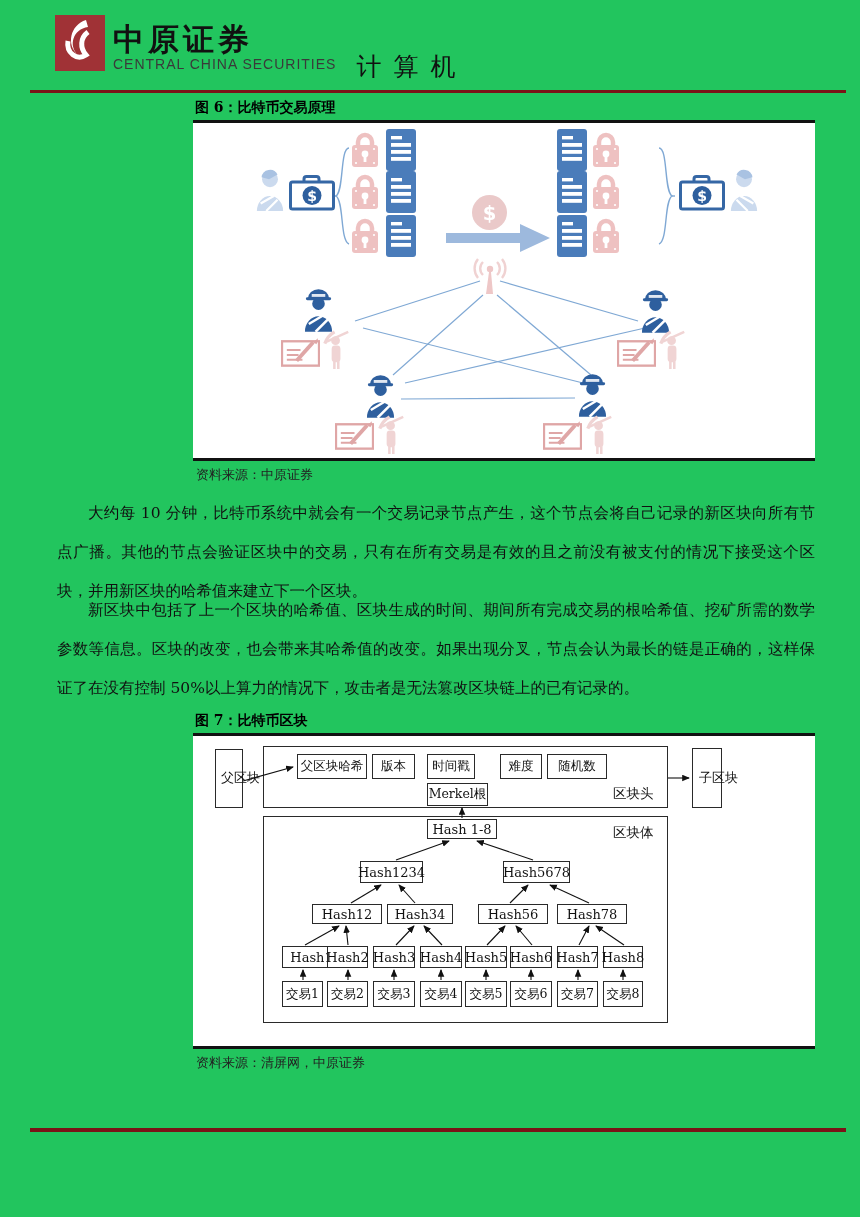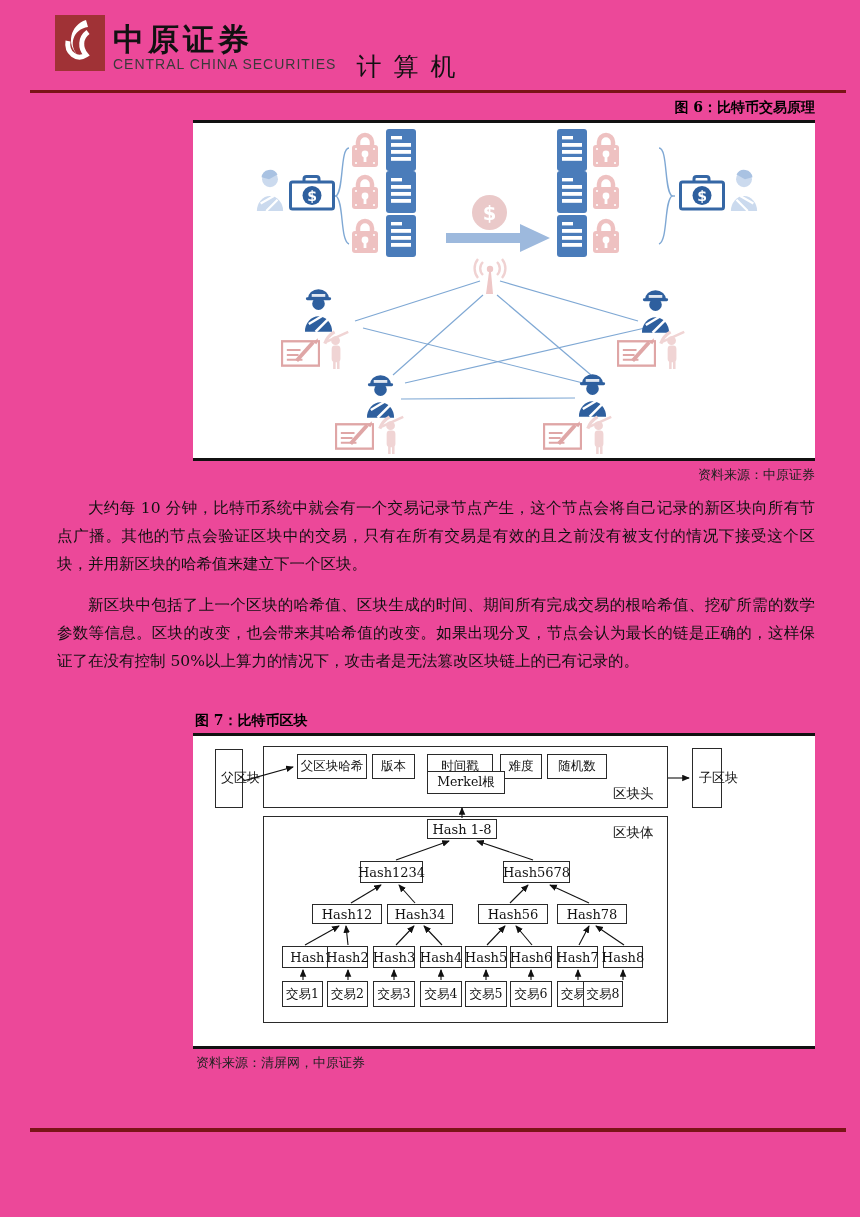--- a/index.html
+++ b/index.html
@@ -1,35 +1,35 @@
 <!DOCTYPE html>
 <html><head>
 <meta charset="utf-8">
 <style>
   html,body{margin:0;padding:0;background:#e8e8e8;}
-  .page{position:relative;width:860px;height:1217px;background:#ec4899;overflow:hidden;
+  .page{position:relative;width:860px;height:1217px;background:#22c55e;overflow:hidden;
         font-family:"DejaVu Serif","Liberation Serif",serif;color:#1a1a1a;}
   
   .hdr{position:absolute;top:14px;left:55px;display:flex;align-items:flex-start;}
   .logo{width:50px;height:58px;display:block;}
   .brand{margin-left:8px;display:flex;flex-direction:column;}
   .brand-cn{font-size:31px;font-weight:bold;letter-spacing:4px;line-height:1.1;margin-top:8px;color:#111;}
   .brand-en{font-size:14px;font-weight:normal;letter-spacing:1px;color:#3a3a3a;
             font-family:"Liberation Sans","DejaVu Sans",sans-serif;}
   .section-cn{margin-left:20px;margin-top:36px;font-size:25px;letter-spacing:12px;color:#111;}
   .rule-red{position:absolute;left:30px;width:816px;height:4px;background:#7a1417;}
   .rule-red.top{top:90px;height:3px;}
   .rule-red.bottom{top:1128px;}
   
   .figure{position:absolute;left:193px;width:622px;}
   .fig-title{font-size:14px;font-weight:bold;color:#000;padding:1px 0 3px 2px;}
   .bar-black{height:3px;background:#111;}
   .fig-source{font-size:13px;color:#222;padding:5px 0 0 3px;}
   
-  .para{position:absolute;left:57px;width:758px;font-size:15.5px;line-height:28px;
+  .para{position:absolute;left:57px;width:758px;font-size:15.5px;line-height:39px;
         text-align:justify;text-indent:2em;color:#111;}
   
   .f6canvas{position:relative;width:622px;height:335px;background:#fff;overflow:hidden;}
   .ic{position:absolute;}
   .meshsvg{position:absolute;left:0;top:0;}
   
   .f7canvas{position:relative;width:622px;height:310px;background:#fff;overflow:hidden;}
   .bx{position:absolute;border:1px solid #2a2a2a;background:#fff;display:flex;
       align-items:center;justify-content:center;font-size:12.5px;color:#111;
       box-sizing:border-box;white-space:nowrap;}
@@ -122,21 +122,21 @@
       <path d="M33,17 C25,23 25,33 31,40 C22,46 11,38 13,26" fill="none" stroke="#fff" stroke-width="5"></path>
     </svg>
     <div class="brand">
       <div class="brand-cn">中原证券</div>
       <div class="brand-en">CENTRAL CHINA SECURITIES</div>
     </div>
     <div class="section-cn">计算机</div>
   </div>
   <div class="rule-red top"></div>
 
-  <div class="figure" style="top:98px;text-align:right;">
+  <div class="figure" style="top:98px;">
     <div class="fig-title">图 6：比特币交易原理</div>
     <div class="bar-black"></div>
 
     <div class="f6canvas">
 
       <svg class="meshsvg" width="622" height="335">
         <g stroke="#7fa8d4" stroke-width="1.2">
           <line x1="162" y1="198" x2="287" y2="158"></line>
           <line x1="307" y1="158" x2="445" y2="198"></line>
           <line x1="170" y1="205" x2="390" y2="260"></line>
@@ -266,24 +266,24 @@
     <div class="bar-black"></div>
 
     <div class="f7canvas">
 
       <div class="bx" style="left:22px;top:13px;width:28px;height:59px">
         <span class="vtext">父区块</span>
       </div>
       <div class="bx outer" style="left:70px;top:10px;width:405px;height:62px"></div>
       <div class="bx" style="left:104px;top:18px;width:70px;height:25px">父区块哈希</div>
       <div class="bx" style="left:179px;top:18px;width:43px;height:25px">版本</div>
-      <div class="bx" style="left:234px;top:18px;width:66px;height:25px">时间戳</div>
+      <div class="bx" style="left:234px;top:18px;width:48px;height:25px">时间戳</div>
       <div class="bx" style="left:307px;top:18px;width:42px;height:25px">难度</div>
       <div class="bx" style="left:354px;top:18px;width:60px;height:25px">随机数</div>
-      <div class="bx" style="left:234px;top:35px;width:78px;height:23px">Merkel根</div>
+      <div class="bx" style="left:234px;top:47px;width:61px;height:23px">Merkel根</div>
       <div class="flabel" style="left:420px;top:49px;">区块头</div>
       <div class="bx" style="left:499px;top:12px;width:30px;height:60px">
         <span class="vtext">子区块</span>
       </div>
 
       <div class="bx outer" style="left:70px;top:80px;width:405px;height:207px"></div>
       <div class="flabel" style="left:420px;top:88px;">区块体</div>
 
       <div class="bx hash" style="left:234px;top:83px;width:70px;height:20px">Hash 1-8</div>
       <div class="bx hash" style="left:167px;top:125px;width:63px;height:22px">Hash1234</div>
@@ -302,21 +302,21 @@
       <div class="bx hash" style="left:364px;top:210px;width:41px;height:22px">Hash7</div>
       <div class="bx hash" style="left:410px;top:210px;width:40px;height:22px">Hash8</div>
 
       <div class="bx" style="left:89px;top:245px;width:41px;height:26px">交易1</div>
       <div class="bx" style="left:134px;top:245px;width:41px;height:26px">交易2</div>
       <div class="bx" style="left:180px;top:245px;width:42px;height:26px">交易3</div>
       <div class="bx" style="left:227px;top:245px;width:42px;height:26px">交易4</div>
       <div class="bx" style="left:272px;top:245px;width:42px;height:26px">交易5</div>
       <div class="bx" style="left:317px;top:245px;width:42px;height:26px">交易6</div>
       <div class="bx" style="left:364px;top:245px;width:41px;height:26px">交易7</div>
-      <div class="bx" style="left:390px;top:245px;width:40px;height:26px">交易8</div>
+      <div class="bx" style="left:410px;top:245px;width:40px;height:26px">交易8</div>
 
       <svg class="arrsvg" width="622" height="310">
         <defs>
           <marker id="ah" markerWidth="8" markerHeight="8" refX="6.2" refY="3" orient="auto">
             <path d="M0,0 L7,3 L0,6 z" fill="#111"></path>
           </marker>
         </defs>
         <g stroke="#111" stroke-width="1.1" fill="none">
           <line x1="50" y1="45" x2="100" y2="31" marker-end="url(#ah)"></line>
           <line x1="475" y1="42" x2="496" y2="42" marker-end="url(#ah)"></line>

